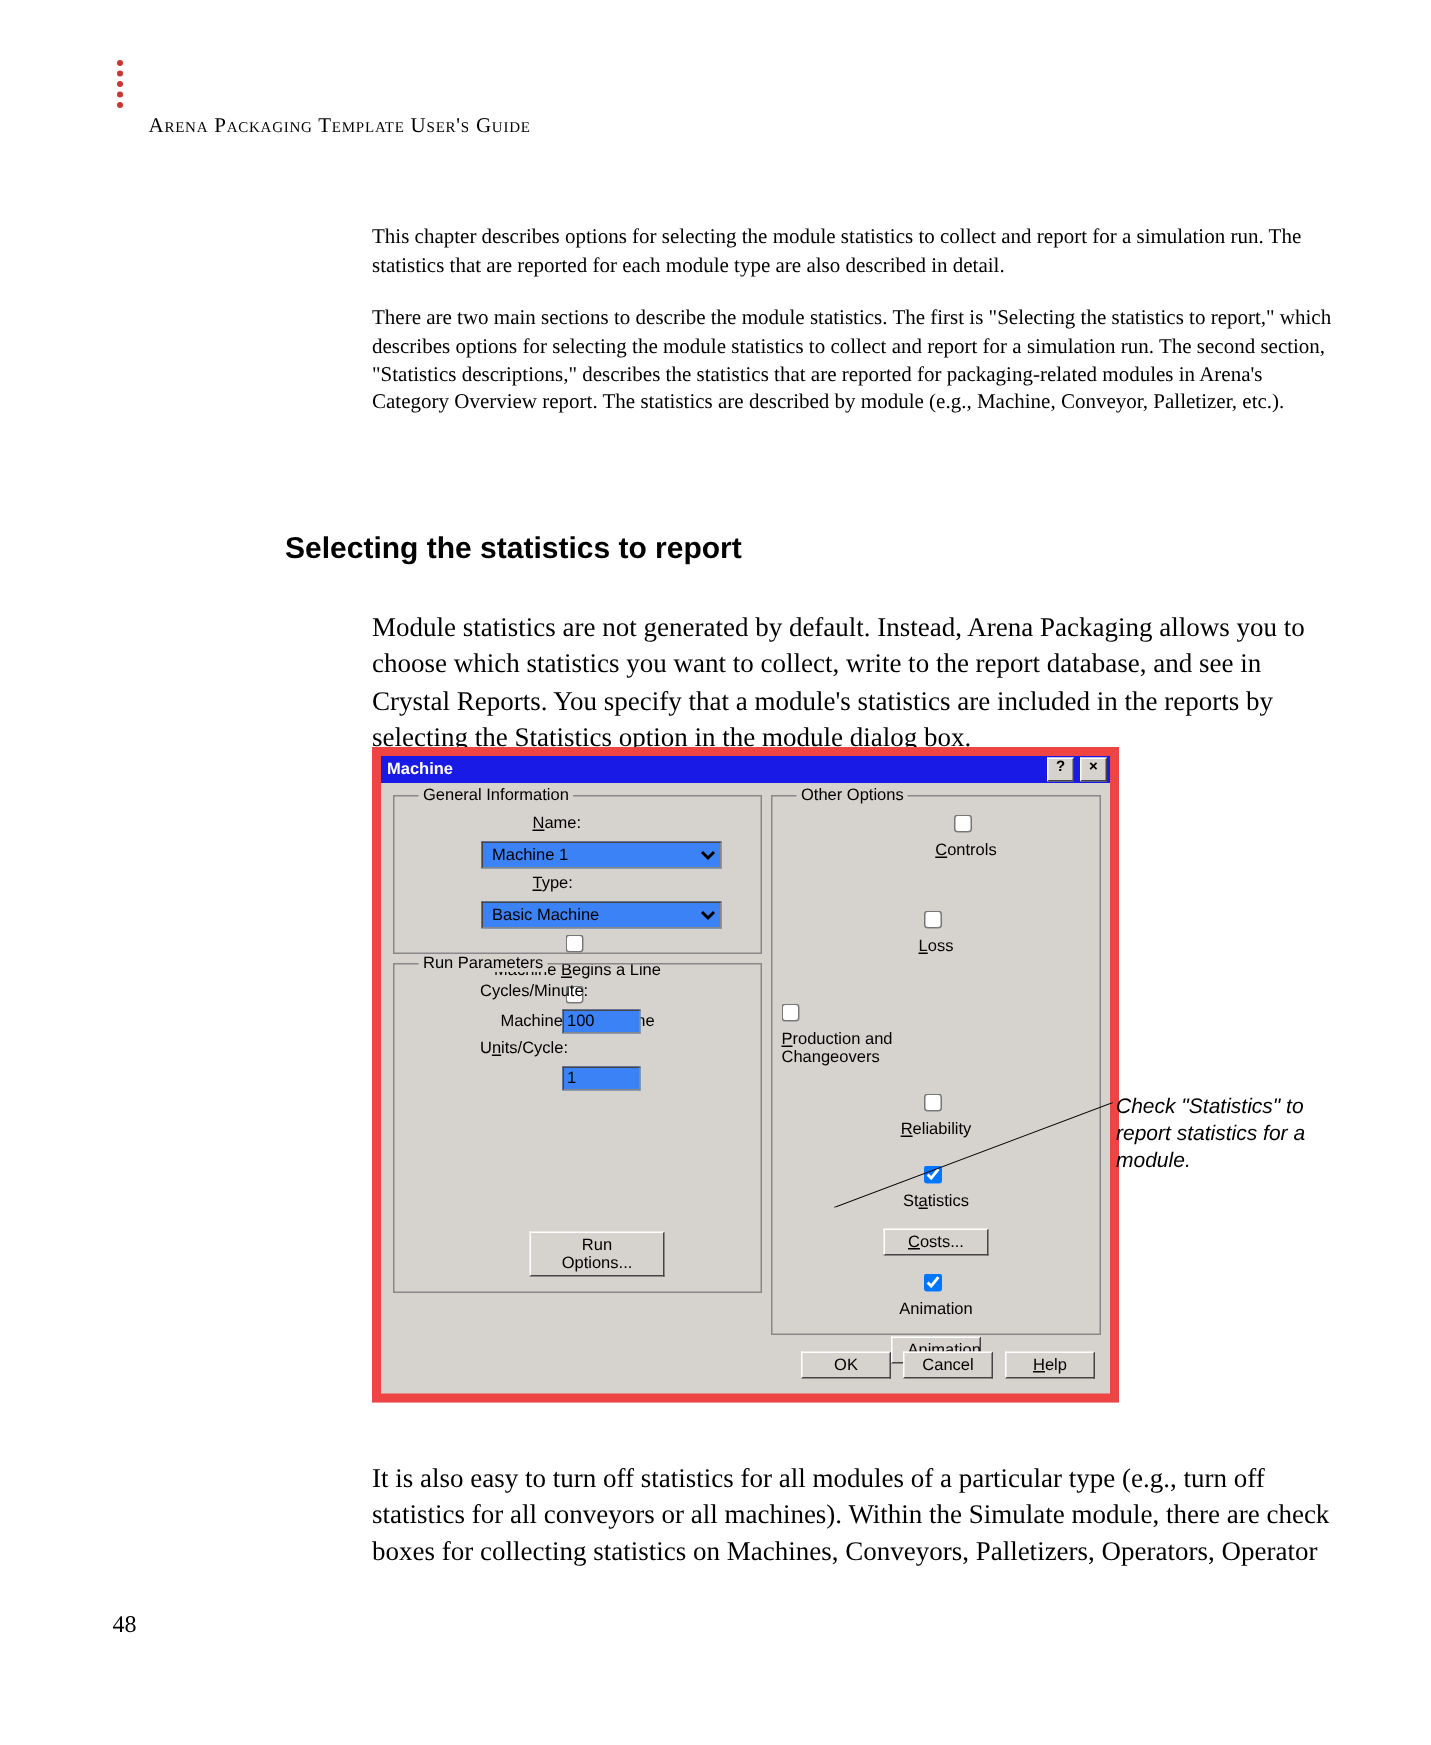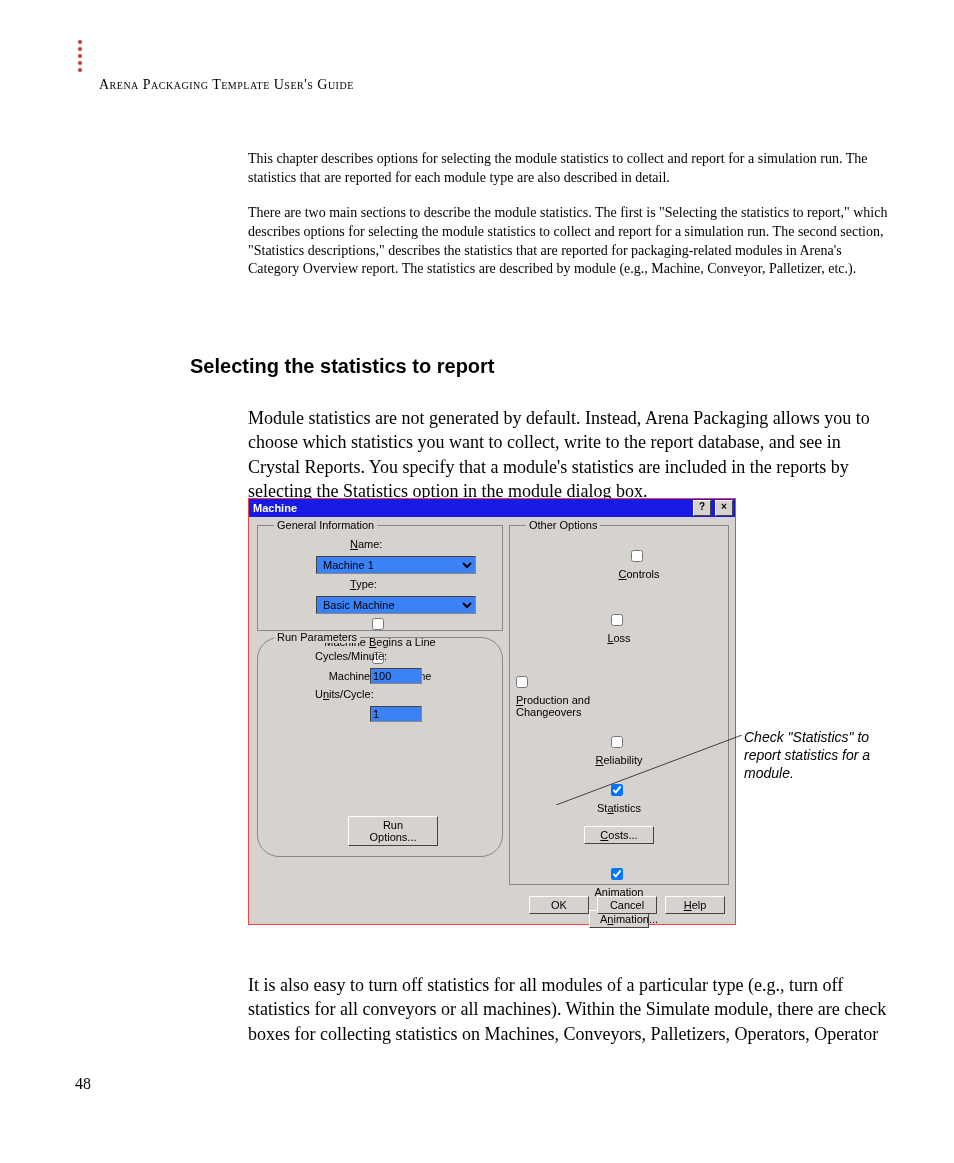--- a/index.html
+++ b/index.html
@@ -74,21 +74,21 @@
     font-size: 16px;
   }
   
   .dialog {
     position: absolute;
     left: 248px;
     top: 498px;
     width: 486px;
     height: 425px;
     background: #d6d2ce;
-    border: 1px solid #ef4444;
+    border: 6px solid #ef4444;
     font-family: "MS Sans Serif", Arial, sans-serif;
     font-size: 11px;
     color: #000;
   }
   .titlebar {
     background: #1a1ae6;
     color: #fff;
     height: 18px;
     line-height: 18px;
     padding-left: 4px;
@@ -236,37 +236,37 @@
     <div class="row">
       <input type="checkbox" style="">
       <span>Machine <u>B</u>egins a Line</span>
     </div>
     <div class="row">
       <input type="checkbox" style="">
       <span>Machine <u>E</u>nds a Line</span>
     </div>
   </div>
 
-  <div class="group" style="left:8px; top:138px; width:244px; height:218px;border-radius:22px;">
+  <div class="group" style="left:8px; top:138px; width:244px; height:218px;">
     <span class="legend">Run Parameters</span>
     <div class="row" style="margin-top:12px;">
       <span style="width:130px;">Cycles/Minute:</span>
       <input class="win" style="width: 52px;" value="100">
     </div>
     <div class="row">
       <span style="width:130px;">U<u>n</u>its/Cycle:</span>
       <input class="win" style="width: 52px;" value="1">
     </div>
     <button class="btn" style="position:absolute; left:90px; bottom:10px; width:90px;">Run Options...</button>
   </div>
 
   <div class="group" style="left:260px; top:26px; width:218px; height:358px;">
     <span class="legend">Other Options</span>
 
-    <div class="row" style="margin-top:24px;padding-left:40px;">
+    <div class="row" style="margin-top:12px;padding-left:40px;">
       <input type="checkbox" style="">
       <span><u>C</u>ontrols</span>
     </div>
 
     <div class="row" style="margin-top:34px;">
       <input type="checkbox" style="">
       <span><u>L</u>oss</span>
     </div>
 
     <div class="row" style="margin-top:30px; align-items:flex-start;">
@@ -280,21 +280,21 @@
     </div>
 
 
     <div class="row" style="margin-top:18px;">
       <input type="checkbox" checked="" style="">
       <span>St<u>a</u>tistics</span>
       <span style="flex:1"></span>
       <button class="btn" style="width:70px;"><u>C</u>osts...</button>
     </div>
 
-    <div class="row" style="margin-top:24px;">
+    <div class="row" style="margin-top:12px;">
       <input type="checkbox" checked="" style="">
       <span>Animation</span>
       <span style="flex:1"></span>
       <button class="btn" style="width:58px;">A<u>n</u>imation...</button>
     </div>
   </div>
 
   <div class="footer-btns">
     <button class="btn">OK</button>
     <button class="btn">Cancel</button>

